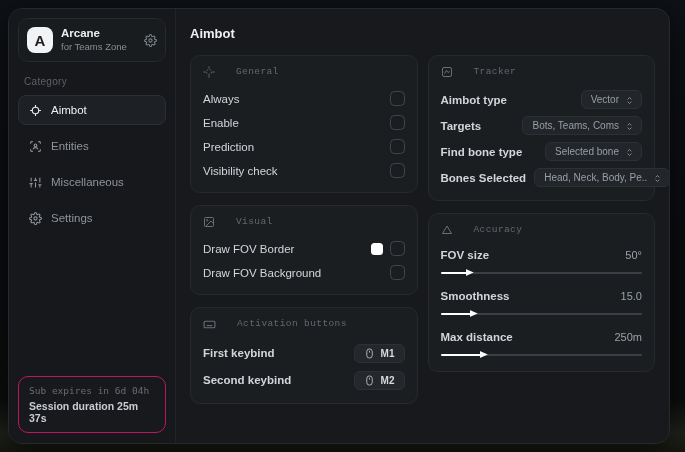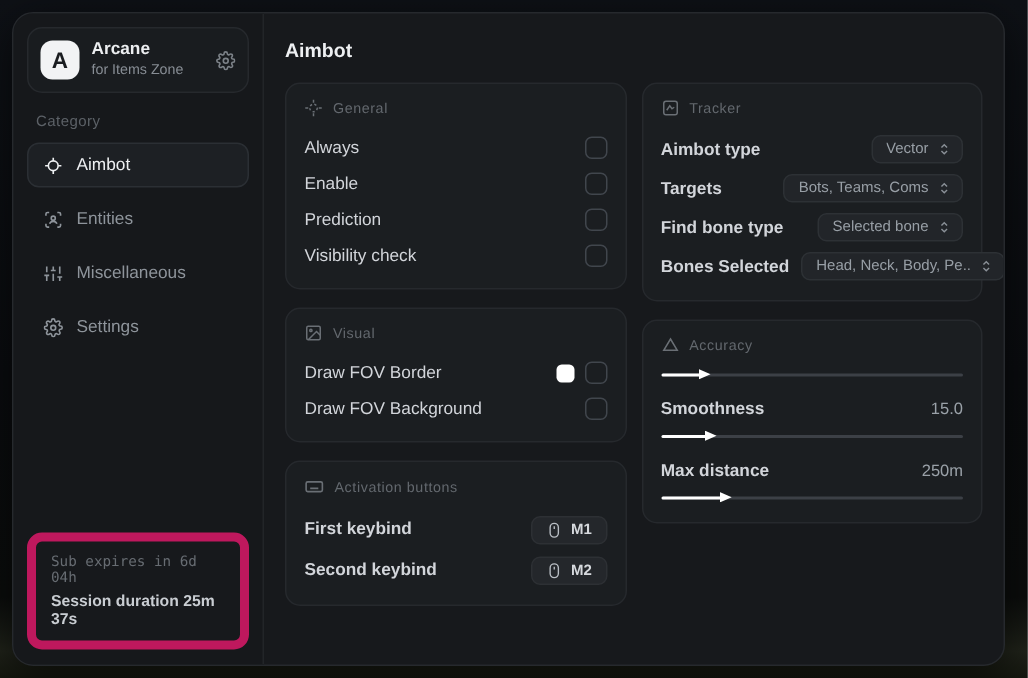--- a/index.html
+++ b/index.html
@@ -39,53 +39,53 @@
   .nav { display:flex; flex-direction:column; gap:6px; }
   .nav-item {
     display:flex; align-items:center; gap:9px; height:30px; padding:0 9px;
     border-radius:8px; color:#8e949b; font-size:11.5px; cursor:pointer;
     border:1px solid transparent;
   }
   .nav-item.active { background:#1d2024; border-color:#2b2f34; color:#eef0f2; }
   .nav-item .nicon { display:flex; width:14px; justify-content:center; }
   .side-spacer { flex:1; }
   .sub-box {
-    border:6px solid #be185d; border-radius:10px; padding:8px 10px; background:#17191c;
+    border:1px solid #be185d; border-radius:10px; padding:8px 10px; background:#17191c;
   }
   .sub-line1 { font-family:"DejaVu Sans Mono", monospace; font-size:9.5px; color:#676c72; }
   .sub-line2 { font-size:10.5px; color:#c9cdd2; margin-top:4px; font-weight:bold; }
   
   .main { flex:1; padding:13px 14px; overflow:hidden; }
   .page-title { font-size:13px; font-weight:bold; color:#eef0f2; margin:4px 0 14px 0; }
   .columns { display:flex; gap:10px; align-items:flex-start; }
   .col { flex:1; display:flex; flex-direction:column; gap:12px; min-width:0; }
   .card {
     background:#1b1e21; border:1px solid #26292d; border-radius:10px;
     padding:10px 12px;
   }
   .card-header {
-    display:flex; align-items:flex-end; gap:7px;
-    font-family:Liberation Sans, sans-serif; font-size:9.5px; color:#63686e;
+    display:flex; align-items:flex-start; gap:21px;
+    font-family:Liberation Mono, monospace; font-size:9.5px; color:#63686e;
     letter-spacing:.4px; margin-bottom:9px;
   }
   .card-header .hicon { display:flex; color:#6a6f75; }
   .row {
     display:flex; align-items:center; justify-content:space-between;
     min-height:23px; gap:8px;
   }
   .row + .row { margin-top:1px; }
   .row-label { font-size:11.5px; color:#d2d5da; white-space:nowrap; }
   .row-right { display:flex; align-items:center; gap:7px; }
   .checkbox {
     width:15px; height:15px; border:1.5px solid #41464d; border-radius:4.5px;
     background:transparent; cursor:pointer; flex:0 0 15px;
   }
   .swatch { width:12px; height:12px; border-radius:3.5px; cursor:pointer; }
   .dropdown {
-    display:flex; align-items:center; gap:6px; background:#222529;
+    display:flex; align-items:flex-end; gap:6px; background:#222529;
     border:1px solid #2d3135; border-radius:6px; padding:3px 7px 3px 9px;
     cursor:pointer; max-width:150px;
   }
   .dropdown .dd-value {
     font-size:10px; color:#989fa6; white-space:nowrap; overflow:hidden; text-overflow:ellipsis;
   }
   .dropdown .dd-icon { display:flex; color:#8a9097; flex:0 0 auto; }
   .keychip {
     display:flex; align-items:center; gap:6px; background:#24272b;
     border:1px solid #2d3034; border-radius:6px; padding:3px 9px; cursor:pointer;
@@ -110,21 +110,21 @@
 <body>
 
 <div class="window">
 
   <div class="sidebar">
 
     <div class="logo-card">
       <div class="logo-badge">A</div>
       <div class="logo-text">
         <div class="logo-name">Arcane</div>
-        <div class="logo-sub">for Items Zone</div>
+        <div class="logo-sub">for Teams Zone</div>
       </div>
       <span class="logo-gear">
         <svg width="13" height="13" viewBox="0 0 24 24" fill="none" stroke="currentColor" stroke-width="2">
             <circle cx="12" cy="12" r="3"></circle>
             <path d="M19.4 15a1.65 1.65 0 0 0 .33 1.82l.06.06a2 2 0 1 1-2.83 2.83l-.06-.06a1.65 1.65 0 0 0-1.82-.33 1.65 1.65 0 0 0-1 1.51V21a2 2 0 1 1-4 0v-.09a1.65 1.65 0 0 0-1-1.51 1.65 1.65 0 0 0-1.82.33l-.06.06a2 2 0 1 1-2.83-2.83l.06-.06a1.65 1.65 0 0 0 .33-1.82 1.65 1.65 0 0 0-1.51-1H3a2 2 0 1 1 0-4h.09a1.65 1.65 0 0 0 1.51-1 1.65 1.65 0 0 0-.33-1.82l-.06-.06a2 2 0 1 1 2.83-2.83l.06.06a1.65 1.65 0 0 0 1.82.33h0a1.65 1.65 0 0 0 1-1.51V3a2 2 0 1 1 4 0v.09a1.65 1.65 0 0 0 1 1.51h0a1.65 1.65 0 0 0 1.82-.33l.06-.06a2 2 0 1 1 2.83 2.83l-.06.06a1.65 1.65 0 0 0-.33 1.82v0a1.65 1.65 0 0 0 1.51 1H21a2 2 0 1 1 0 4h-.09a1.65 1.65 0 0 0-1.51 1z"></path>
           </svg>
       </span>
     </div>
 
     <div class="category-label">Category</div>
@@ -360,20 +360,24 @@
           <div class="card-header">
             <span class="hicon">
               <svg width="12" height="12" viewBox="0 0 24 24" fill="none" stroke="currentColor" stroke-width="2">
                   <path d="M12 4 L21 19 L3 19 Z"></path>
                 </svg>
             </span>
             <span>Accuracy</span>
           </div>
 
           <div class="slider-group">
+            <div class="slider-head">
+              <span class="row-label" style="font-weight:bold">FOV size</span>
+              <span class="slider-value">50°</span>
+            </div>
             <div class="slider">
               <div class="track"></div>
                 <div class="fill" style="width: 13%;"></div>
                 <div class="thumb" style="left: calc(13% - 1px);"></div>
             </div>
           </div>
 
           <div class="slider-group">
             <div class="slider-head">
               <span class="row-label" style="font-weight:bold">Smoothness</span>

